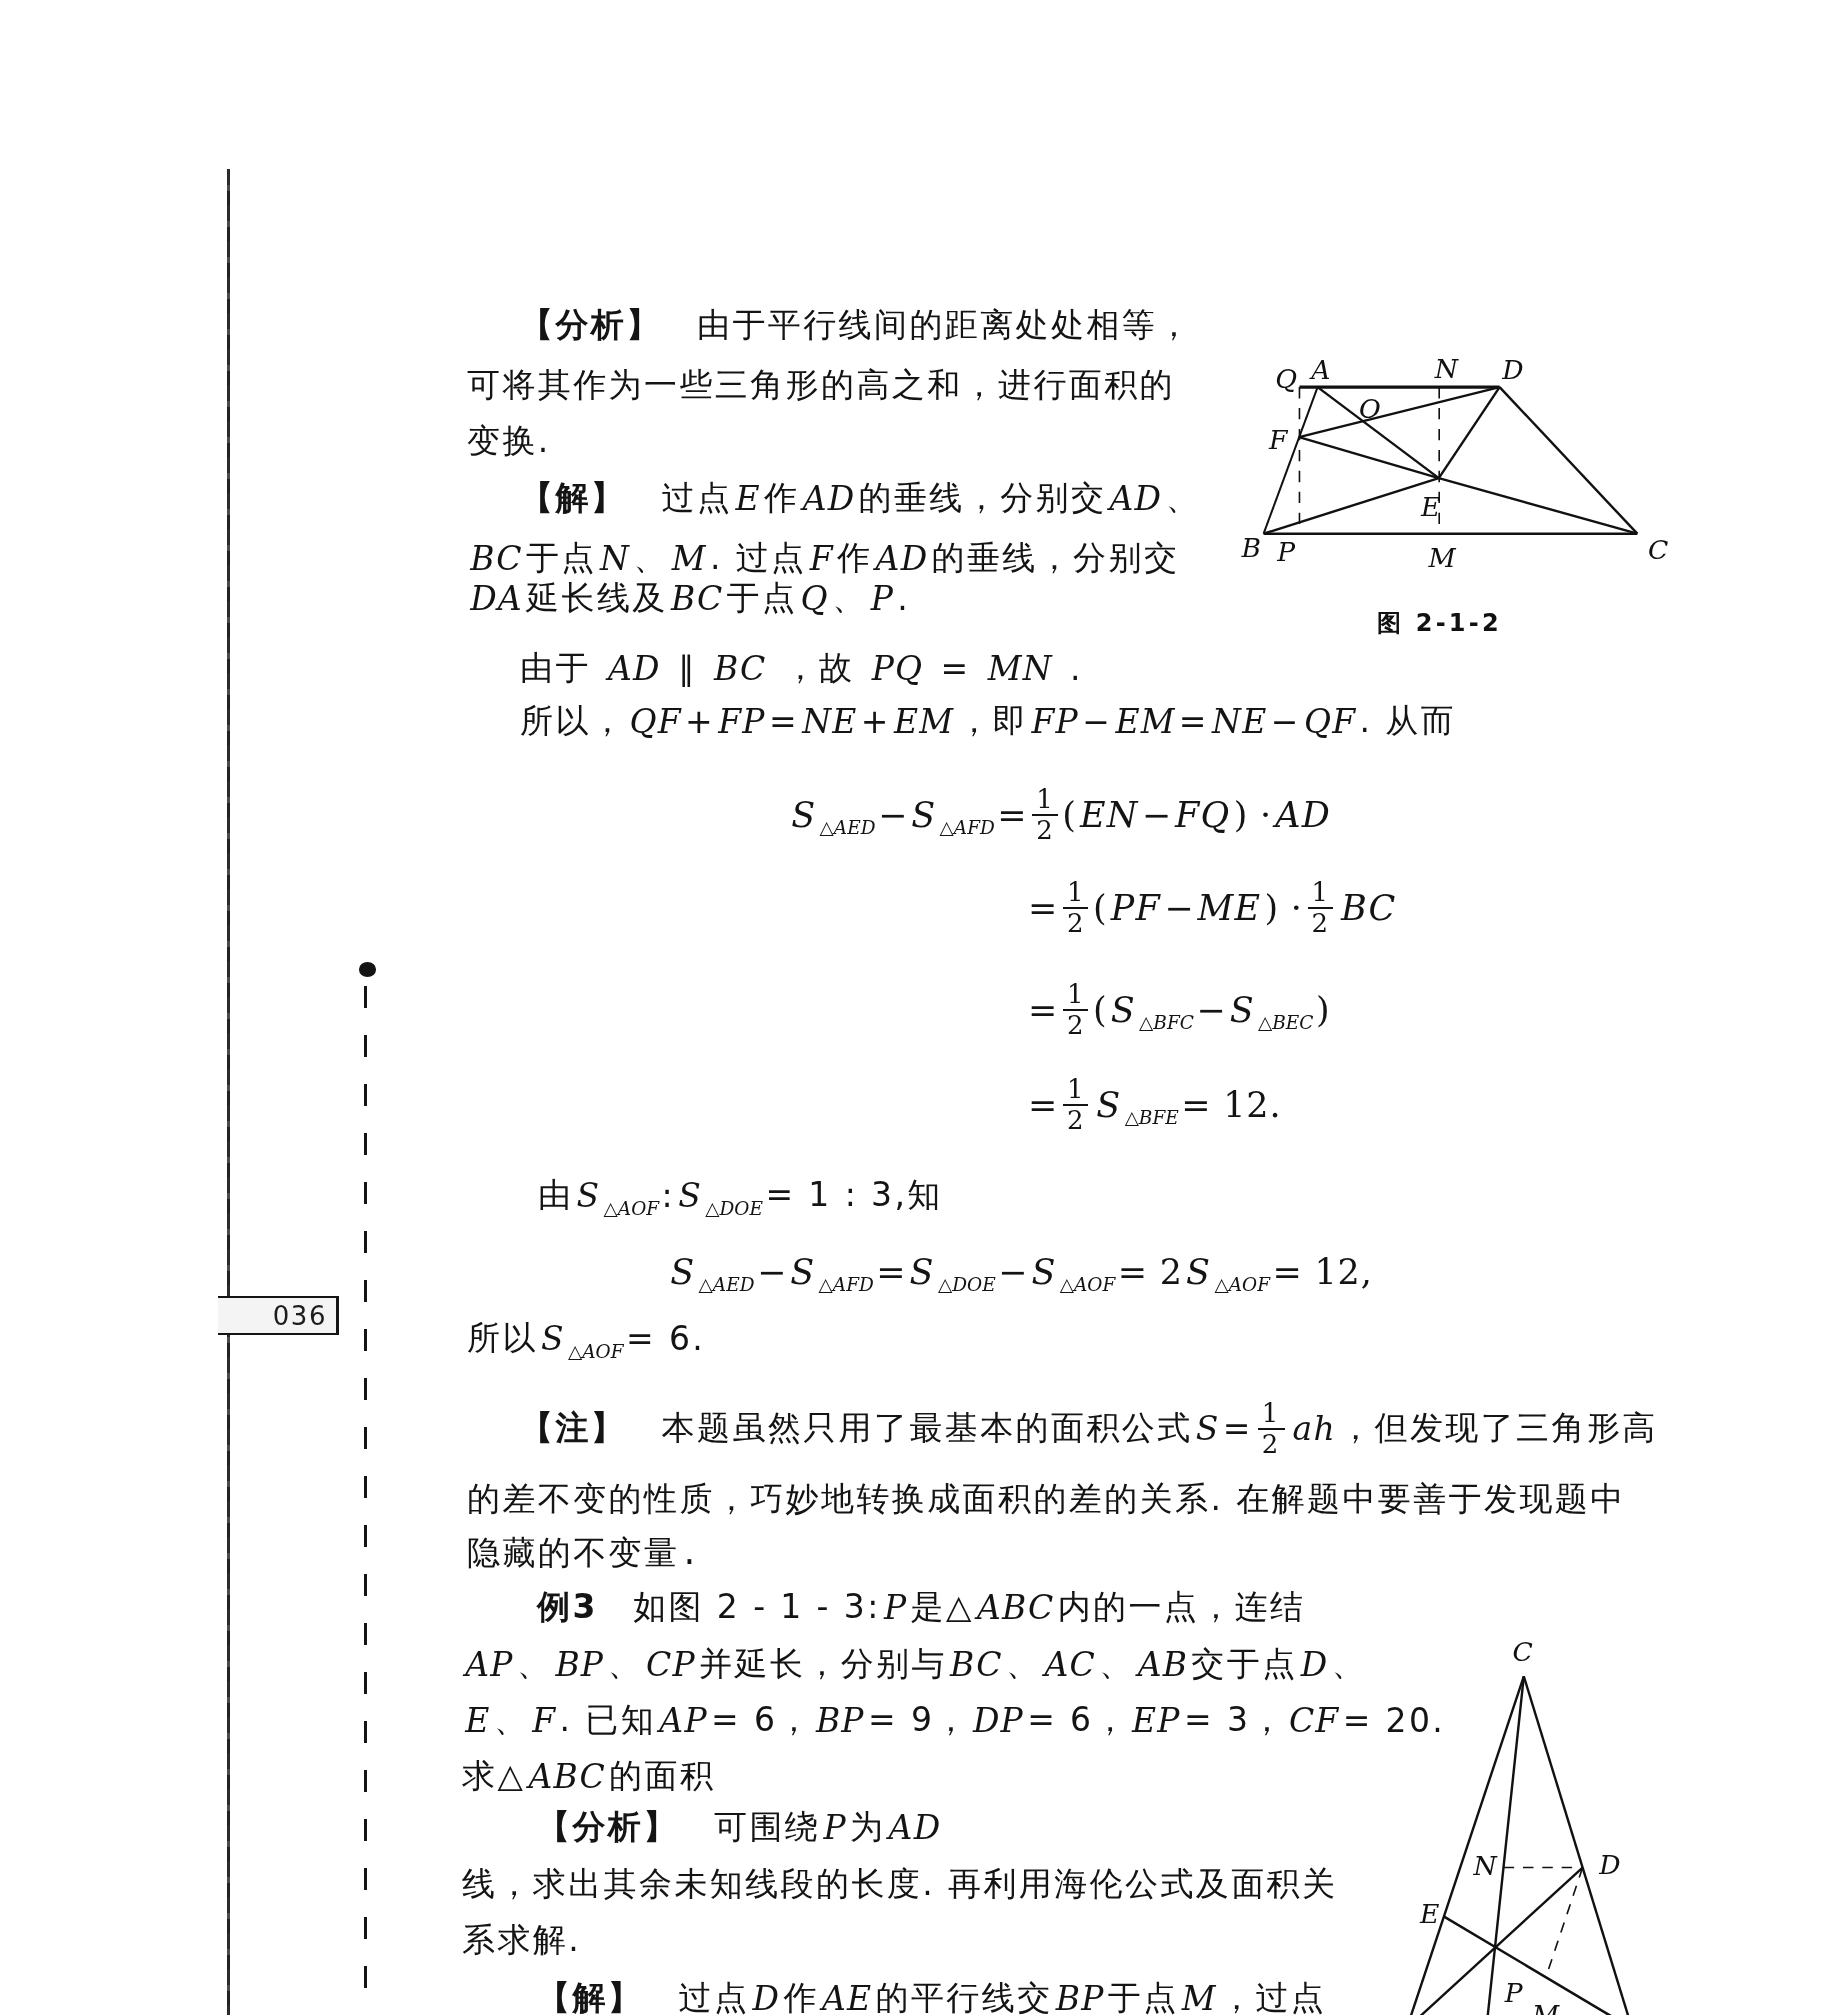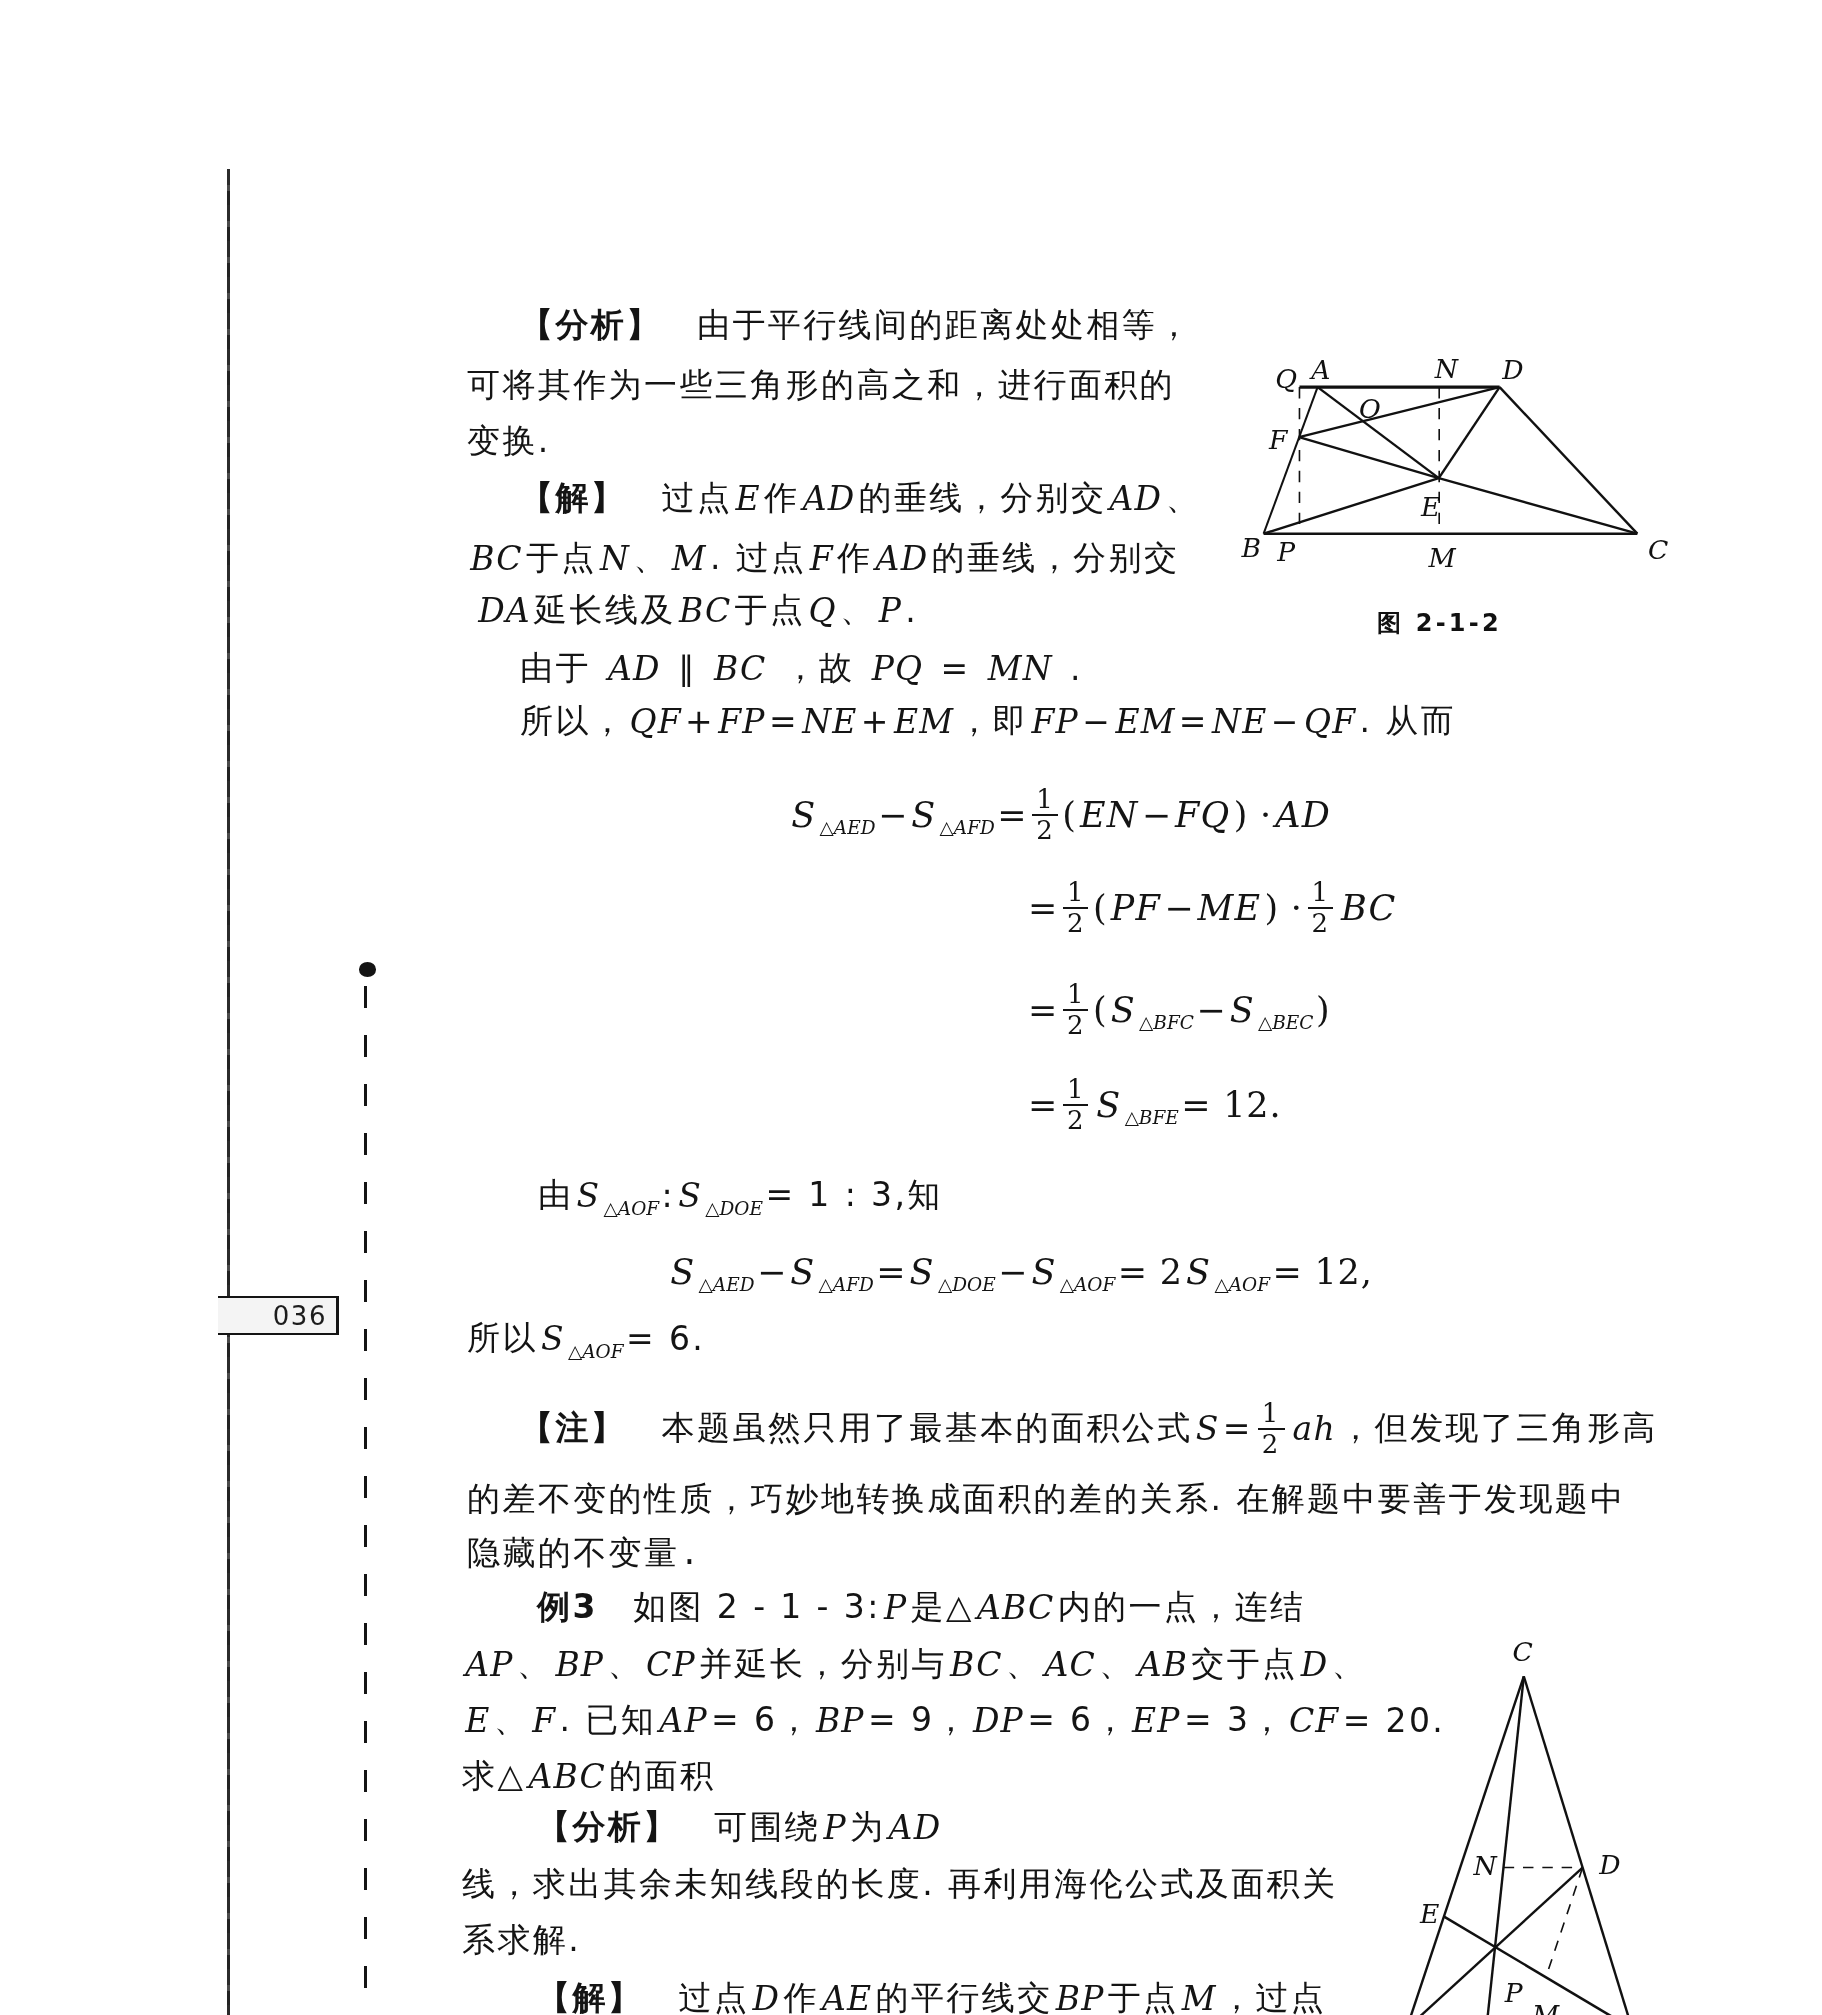--- a/index.html
+++ b/index.html
@@ -78,21 +78,21 @@
         <span class="tok-t"> 于点 </span>
         <span class="tok-v">N</span>
         <span class="tok-t">、</span>
         <span class="tok-v">M</span>
         <span class="tok-t">. 过点 </span>
         <span class="tok-v">F</span>
         <span class="tok-t"> 作 </span>
         <span class="tok-v">AD</span>
         <span class="tok-t"> 的垂线，分别交</span>
       </div>
-      <div class="line" style="left: 467px; top: 588px; margin-left: 8px;">
+      <div class="line" style="left: 467px; top: 576px;">
         <span class="tok-v">DA</span>
         <span class="tok-t"> 延长线及 </span>
         <span class="tok-v">BC</span>
         <span class="tok-t"> 于点 </span>
         <span class="tok-v">Q</span>
         <span class="tok-t">、</span>
         <span class="tok-v">P</span>
         <span class="tok-t">.</span>
       </div>
       <div class="line" style="left: 520px; top: 646px; gap: 14px;">

